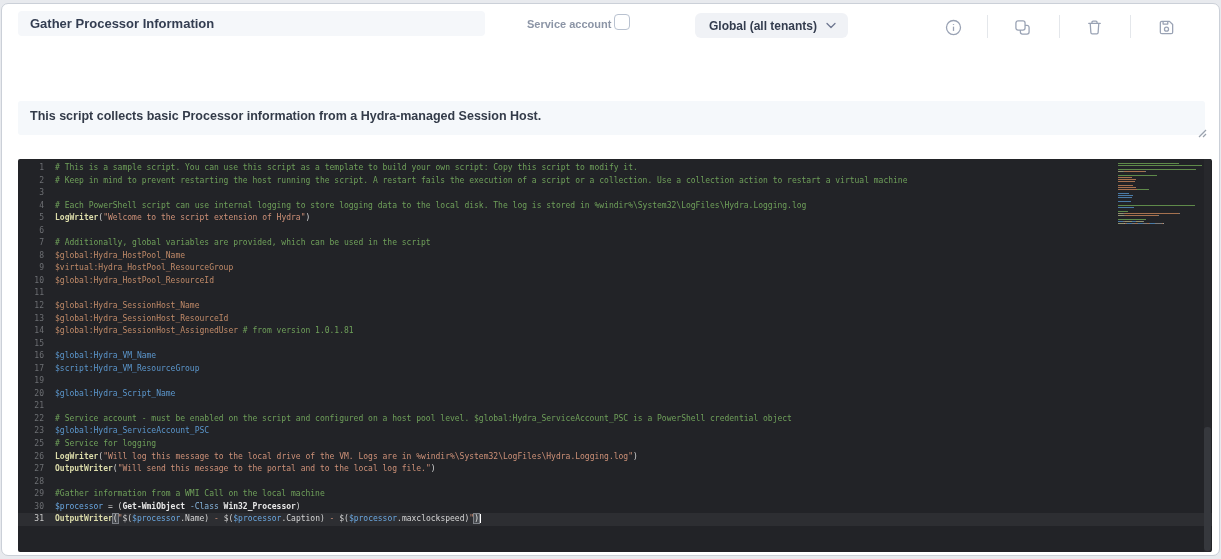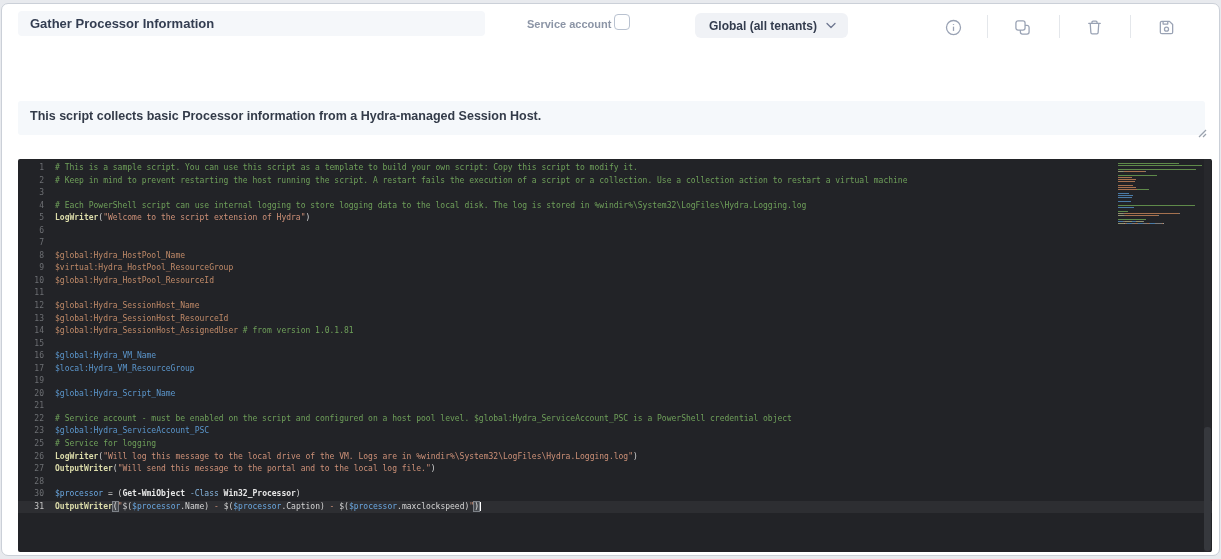--- a/index.html
+++ b/index.html
@@ -167,40 +167,41 @@
 <span class="fld-label" style="top:143px;text-decoration:underline;">Code:</span>
 
 <div class="editor">
   <div>
       <div class="row"><span class="ln">1</span><span class="lc"><span class="s-cm"># This is a sample script. You can use this script as a template to build your own script: Copy this script to modify it.</span></span></div>
       <div class="row"><span class="ln">2</span><span class="lc"><span class="s-cm"># Keep in mind to prevent restarting the host running the script. A restart fails the execution of a script or a collection. Use a collection action to restart a virtual machine</span></span></div>
       <div class="row"><span class="ln">3</span><span class="lc"></span></div>
       <div class="row"><span class="ln">4</span><span class="lc"><span class="s-cm"># Each PowerShell script can use internal logging to store logging data to the local disk. The log is stored in %windir%\System32\LogFiles\Hydra.Logging.log</span></span></div>
       <div class="row"><span class="ln">5</span><span class="lc"><span class="s-fn">LogWriter</span><span class="s-pn">(</span><span class="s-str">"Welcome to the script extension of Hydra"</span><span class="s-pn">)</span></span></div>
       <div class="row"><span class="ln">6</span><span class="lc"></span></div>
-      <div class="row"><span class="ln">7</span></div>
+      <div class="row"><span class="ln">7</span><span class="lc"><span class="s-cm"># Additionally, global variables are provided, which can be used in the script</span></span></div>
       <div class="row"><span class="ln">8</span><span class="lc"><span class="s-vw">$global:Hydra_HostPool_Name</span></span></div>
       <div class="row"><span class="ln">9</span><span class="lc"><span class="s-vw">$virtual:Hydra_HostPool_ResourceGroup</span></span></div>
       <div class="row"><span class="ln">10</span><span class="lc"><span class="s-vw">$global:Hydra_HostPool_ResourceId</span></span></div>
       <div class="row"><span class="ln">11</span><span class="lc"></span></div>
       <div class="row"><span class="ln">12</span><span class="lc"><span class="s-vw">$global:Hydra_SessionHost_Name</span></span></div>
       <div class="row"><span class="ln">13</span><span class="lc"><span class="s-vw">$global:Hydra_SessionHost_ResourceId</span></span></div>
       <div class="row"><span class="ln">14</span><span class="lc"><span class="s-vw">$global:Hydra_SessionHost_AssignedUser</span><span class="s-cm"> # from version 1.0.1.81</span></span></div>
       <div class="row"><span class="ln">15</span><span class="lc"></span></div>
       <div class="row"><span class="ln">16</span><span class="lc"><span class="s-vb">$global:Hydra_VM_Name</span></span></div>
-      <div class="row"><span class="ln">17</span><span class="lc"><span class="s-vb">$local:Hydra_VM_ResourceGroup</span></span></div>
+      <div class="row"><span class="ln">17</span><span class="lc"><span class="s-vb">$script:Hydra_VM_ResourceGroup</span></span></div>
       <div class="row"><span class="ln">19</span><span class="lc"></span></div>
       <div class="row"><span class="ln">20</span><span class="lc"><span class="s-vb">$global:Hydra_Script_Name</span></span></div>
       <div class="row"><span class="ln">21</span><span class="lc"></span></div>
       <div class="row"><span class="ln">22</span><span class="lc"><span class="s-cm"># Service account - must be enabled on the script and configured on a host pool level. $global:Hydra_ServiceAccount_PSC is a PowerShell credential object</span></span></div>
       <div class="row"><span class="ln">23</span><span class="lc"><span class="s-vb">$global:Hydra_ServiceAccount_PSC</span></span></div>
       <div class="row"><span class="ln">25</span><span class="lc"><span class="s-cm"># Service for logging</span></span></div>
       <div class="row"><span class="ln">26</span><span class="lc"><span class="s-fn">LogWriter</span><span class="s-pn">(</span><span class="s-str">"Will log this message to the local drive of the VM. Logs are in %windir%\System32\LogFiles\Hydra.Logging.log"</span><span class="s-pn">)</span></span></div>
       <div class="row"><span class="ln">27</span><span class="lc"><span class="s-fn">OutputWriter</span><span class="s-pn">(</span><span class="s-str">"Will send this message to the portal and to the local log file."</span><span class="s-pn">)</span></span></div>
       <div class="row"><span class="ln">28</span><span class="lc"></span></div>
+      <div class="row"><span class="ln">29</span><span class="lc"><span class="s-cm">#Gather information from a WMI Call on the local machine</span></span></div>
       <div class="row"><span class="ln">30</span><span class="lc"><span class="s-vb2">$processor</span><span class="s-pn"> = (</span><span class="s-fnb">Get-WmiObject</span><span class="s-prm"> -Class </span><span class="s-fnb">Win32_Processor</span><span class="s-pn">)</span></span></div>
       <div class="row cur"><span class="ln">31</span><span class="lc"><span class="s-fn">OutputWriter</span><span class="s-bh">(</span><span class="s-str">"</span><span class="s-pn">$(</span><span class="s-vb2">$processor</span><span class="s-pn">.Name)</span><span class="s-str"> - </span><span class="s-pn">$(</span><span class="s-vb2">$processor</span><span class="s-pn">.Caption)</span><span class="s-str"> - </span><span class="s-pn">$(</span><span class="s-vb2">$processor</span><span class="s-pn">.maxclockspeed)</span><span class="s-str">"</span><span class="s-bh">)</span><span class="s-cr"></span></span></div>
     </div>
   <div class="minimap">
       <div class="mrow"><span class="mseg m-cm" style="width: 60.5px;"></span></div>
       <div class="mrow"><span class="mseg m-cm" style="width: 88.5px;"></span></div>
       <div class="mrow"></div>
       <div class="mrow"><span class="mseg m-cm" style="width: 78px;"></span></div>
       <div class="mrow"><span class="mseg m-fn" style="width: 4.5px;"></span><span class="mseg m-pn" style="width: 1px;"></span><span class="mseg m-str" style="width: 21px;"></span><span class="mseg m-pn" style="width: 1px;"></span></div>
       <div class="mrow"></div>

